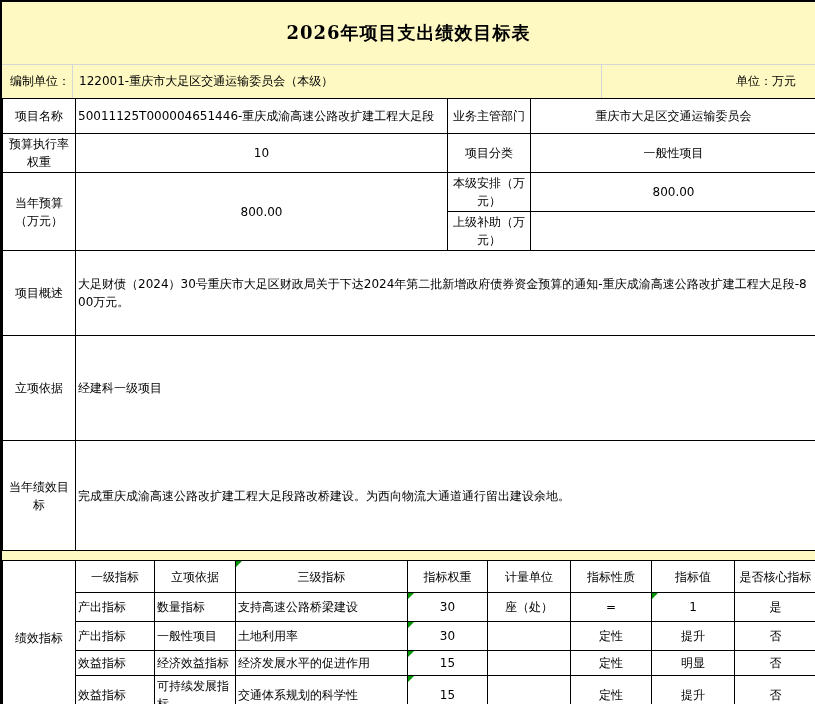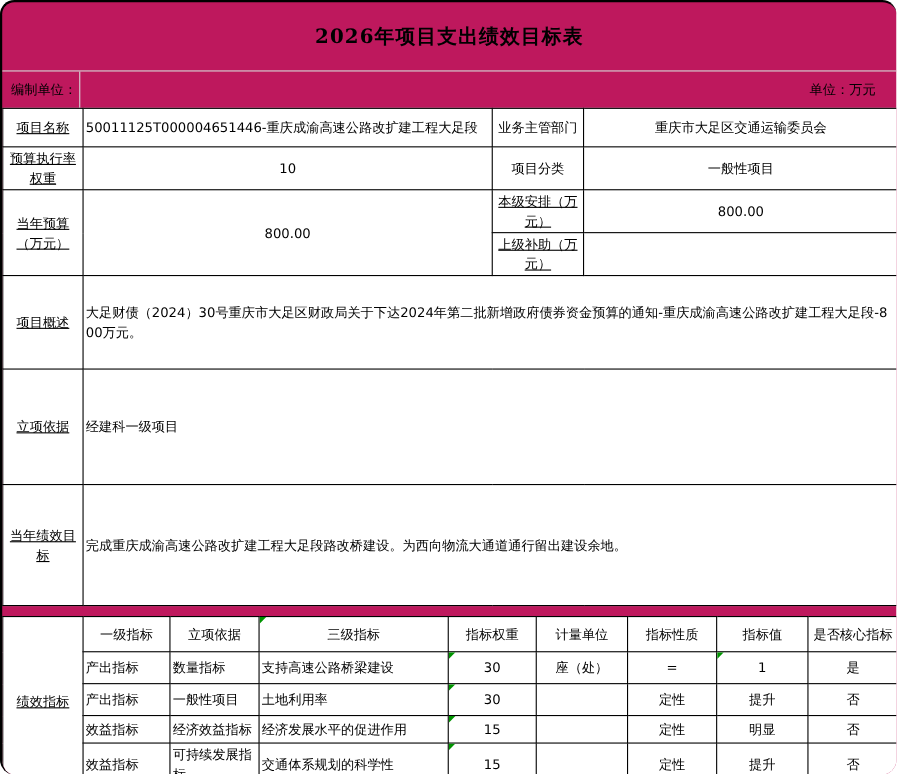--- a/index.html
+++ b/index.html
@@ -1,27 +1,26 @@
 <!DOCTYPE html>
 <html><head>
 <meta charset="utf-8">
 <style>
   html,body{margin:0;padding:0;background:#ffffff;}
   .sheet{
     position:relative;
     width:815px;height:704px;
-    background:#be185d;
+    background:#fef9c3;
     font-family:"DejaVu Sans","Liberation Sans",sans-serif;
     color:#000;
     font-size:12px;
     border-top:2px solid #000;
     border-left:2px solid #000;
     box-sizing:border-box;
     overflow:hidden;
-    border-radius:13px;
   }
   
   .title-band{
     position:absolute;left:0;top:0;width:813px;height:63px;
     display:flex;align-items:center;justify-content:center;
     border-bottom:1px solid #d6d6d6;
     box-sizing:border-box;
   }
   .title-band span{font-size:18px;font-weight:bold;letter-spacing:1px;font-family:"DejaVu Serif","Liberation Serif",serif;}
   
@@ -39,41 +38,42 @@
   .t2{top:558px;width:814px;}
   td{
     border:1px solid #000;
     padding:1px 3px;
     font-size:12px;
     line-height:1.5;
     vertical-align:middle;
     overflow:hidden;
     word-break:break-all;
   }
-  td.lab{text-align:center;white-space:pre-line;padding:1px 2px;text-decoration:underline;}
+  td.lab{text-align:center;white-space:pre-line;padding:1px 2px;}
   td.c{text-align:center;}
   td.l{text-align:left;padding-left:2px;}
   
   td.gm{position:relative;}
   td.gm::before{
     content:"";position:absolute;top:0;left:0;width:0;height:0;
     border-top:6px solid #009400;border-right:6px solid transparent;
   }
 </style>
 </head>
 <body>
 
 <div class="sheet">
 
   <div class="title-band">
     <span>2026年项目支出绩效目标表</span>
   </div>
 
   <div class="prep-row">
     <div class="cell prep-label">编制单位：</div>
+    <div class="cell prep-value">122001-重庆市大足区交通运输委员会（本级）</div>
     <div class="cell prep-unit">单位：万元</div>
   </div>
 
   <table class="t1">
     <colgroup>
         <col style="width:73px">
         <col style="width:372px">
         <col style="width:83px">
         <col style="width:286px">
       </colgroup>

